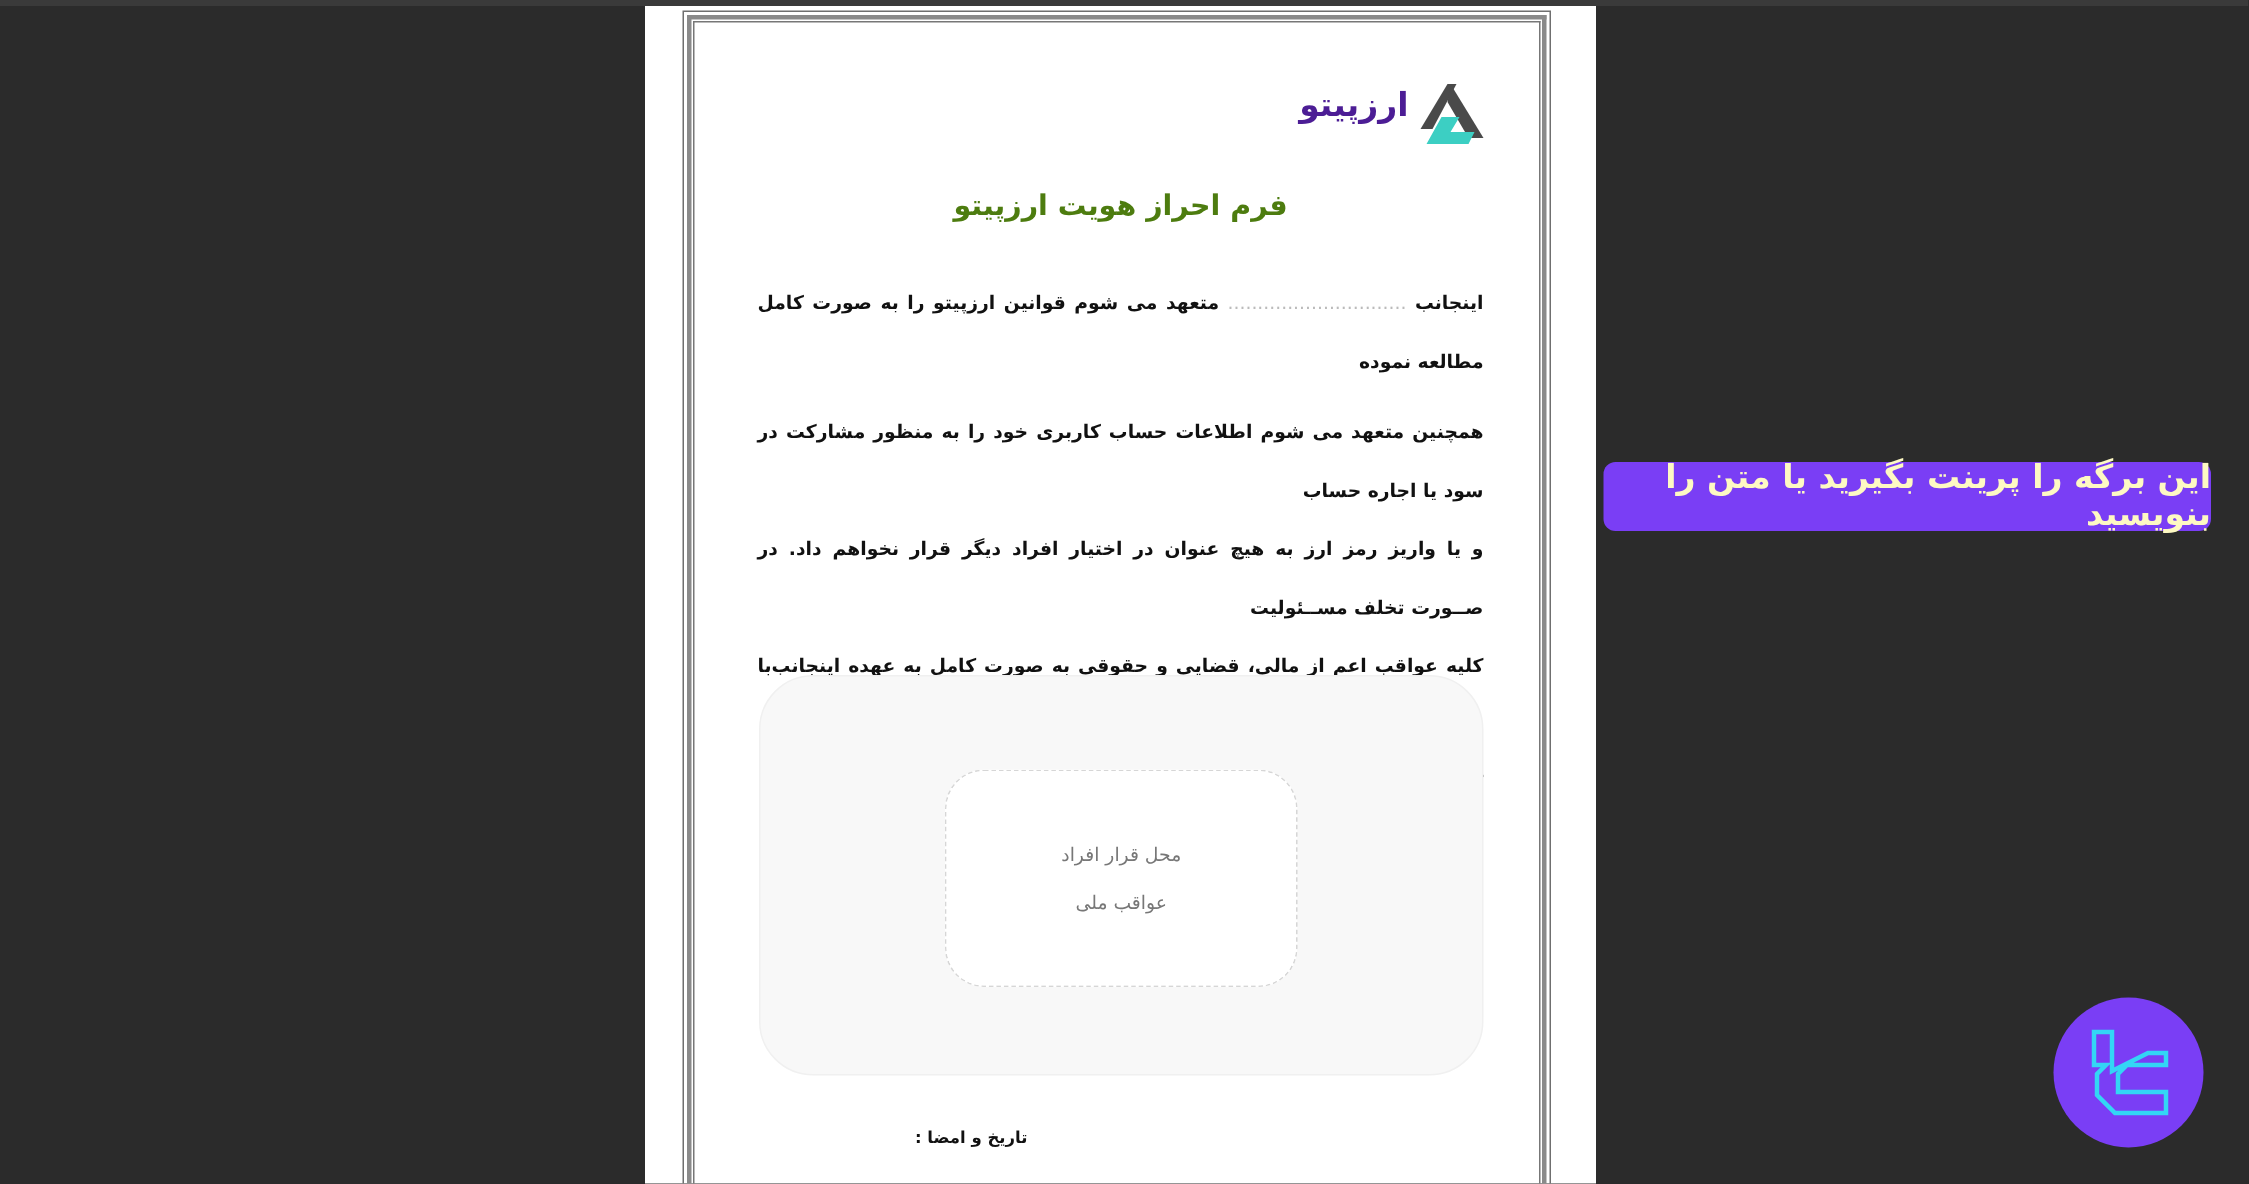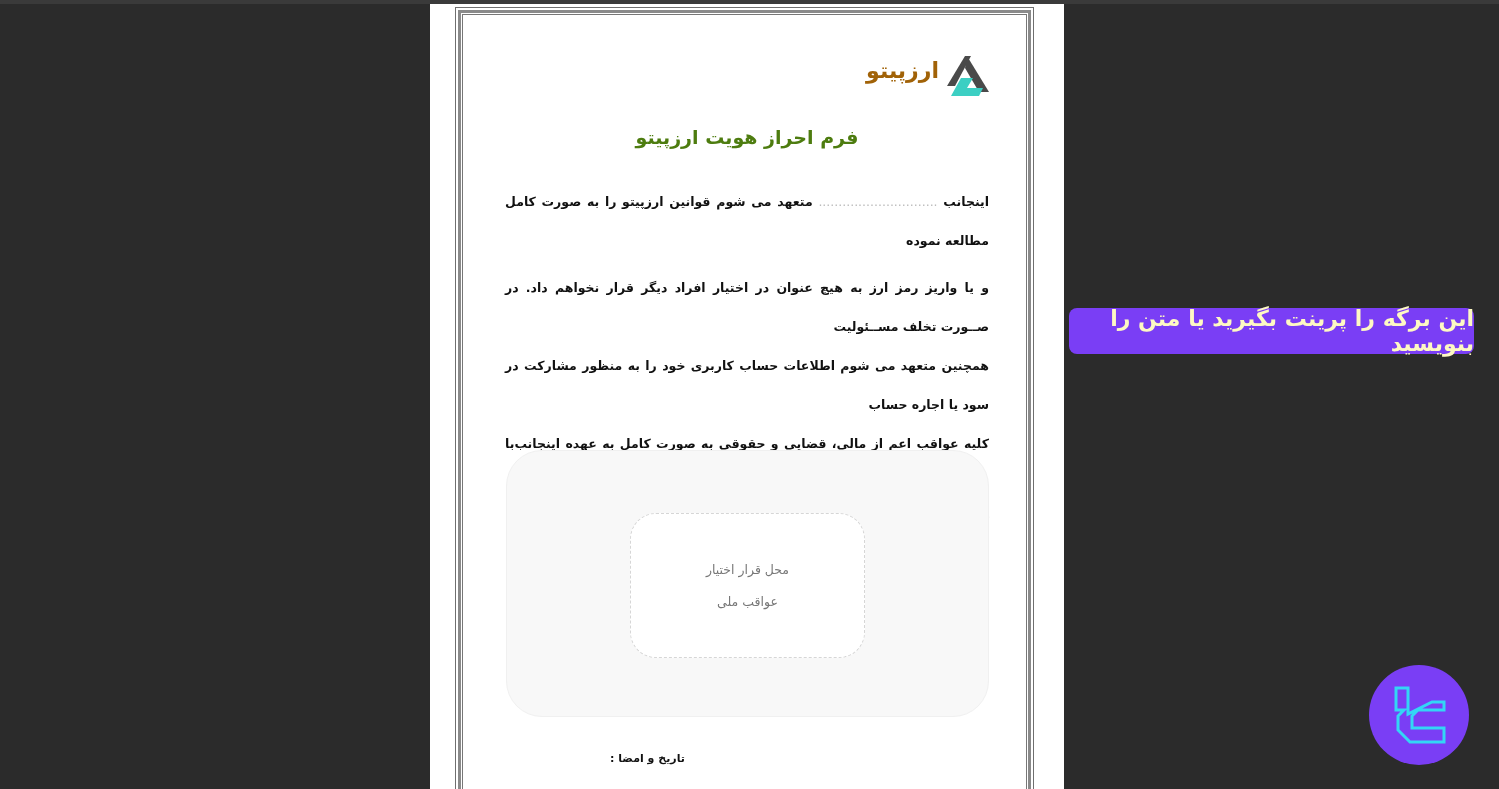--- a/index.html
+++ b/index.html
@@ -19,21 +19,21 @@
     position:absolute; left:2px; top:2px; right:2px; bottom:0;
     border:3px solid #8a8a8a; border-bottom:none;
   }
   .frame .inner {
     position:absolute; left:6px; top:6px; right:6px; bottom:0;
     border:1px solid #777; border-bottom:none;
   }
   .logo { position:absolute; left:443px; top:46px; width:118px; height:52px; }
   .logo-text {
     position:absolute; left:0; top:8px; width:66px; text-align:center;
-    font-family:"DejaVu Sans", sans-serif; font-weight:bold; font-size:22px; color:#a16207; direction:rtl;
+    font-family:"DejaVu Sans", sans-serif; font-weight:bold; font-size:22px; color:#4c1d95; direction:rtl;
   }
   .logo svg { position:absolute; left:70px; top:2px; }
   .title {
     position:absolute; left:0; width:634px; top:122px; text-align:center;
     font-size:19px; font-weight:bold; color:#4d7c0f; direction:rtl;
   }
   .para {
     position:absolute; right:75px; width:484px; direction:rtl; text-align:justify;
     font-size:12.5px; font-weight:bold; color:#111; line-height:39px;
   }
@@ -86,37 +86,37 @@
 
   <div class="para" style="top:178px;margin-left:40px;">
     <div>
       <span>اینجانب</span>
       <span class="dots">..............................</span>
       <span>متعهد می شوم قوانین ارزپیتو را به صورت کامل مطالعه نموده</span>
     </div>
   </div>
 
   <div class="para" style="top:264px;">
+    <div>همچنین متعهد می شوم اطلاعات حساب کاربری خود را به منظور مشارکت در سود یا اجاره حساب</div>
     <div>و یا واریز رمز ارز به هیچ عنوان در اختیار افراد دیگر قرار نخواهم داد. در صــورت تخلف مســئولیت</div>
-    <div>همچنین متعهد می شوم اطلاعات حساب کاربری خود را به منظور مشارکت در سود یا اجاره حساب</div>
     <div style="display:flex; justify-content:space-between;">
       <span><span>کلیه عواقب اعم از مالی، قضایی و حقوقی به صورت کامل به عهده اینجانب</span>
       <span class="dots">..........................</span></span>
       <span>با</span>
     </div>
     <div>
       <span>کد ملی</span>
       <span class="dots">...............................</span>
       <span>خواهد بود .</span>
     </div>
   </div>
 
   <div class="card-outer">
     <div class="card-inner">
-      <div>محل قرار اختیار</div>
+      <div>محل قرار افراد</div>
       <div>عواقب ملی</div>
     </div>
   </div>
 
   <div class="sig">تاریخ و امضا :</div>
 </div>
 
 <div class="banner">این برگه را پرینت بگیرید یا متن را بنویسید</div>
 
 <div class="badge">

